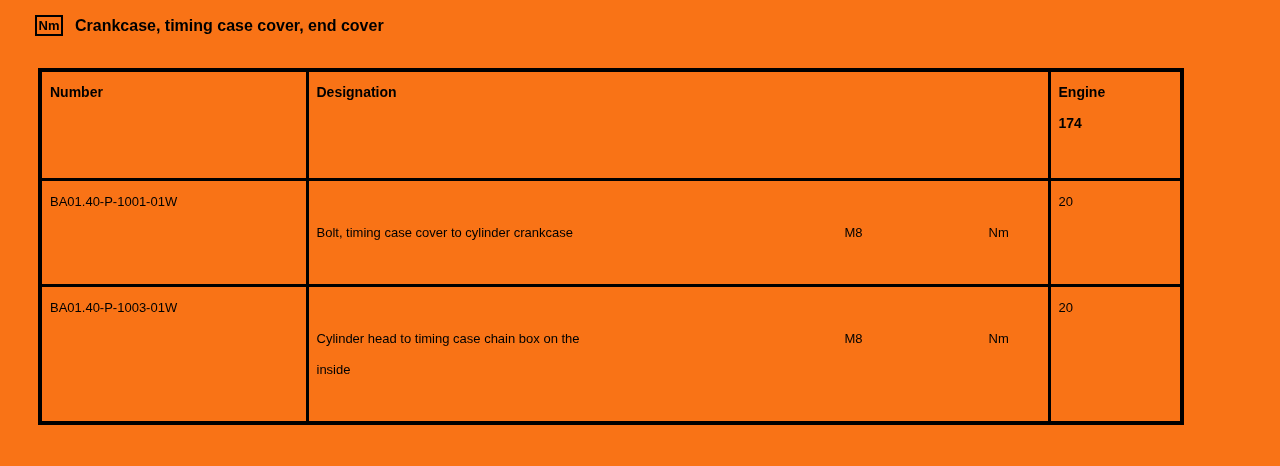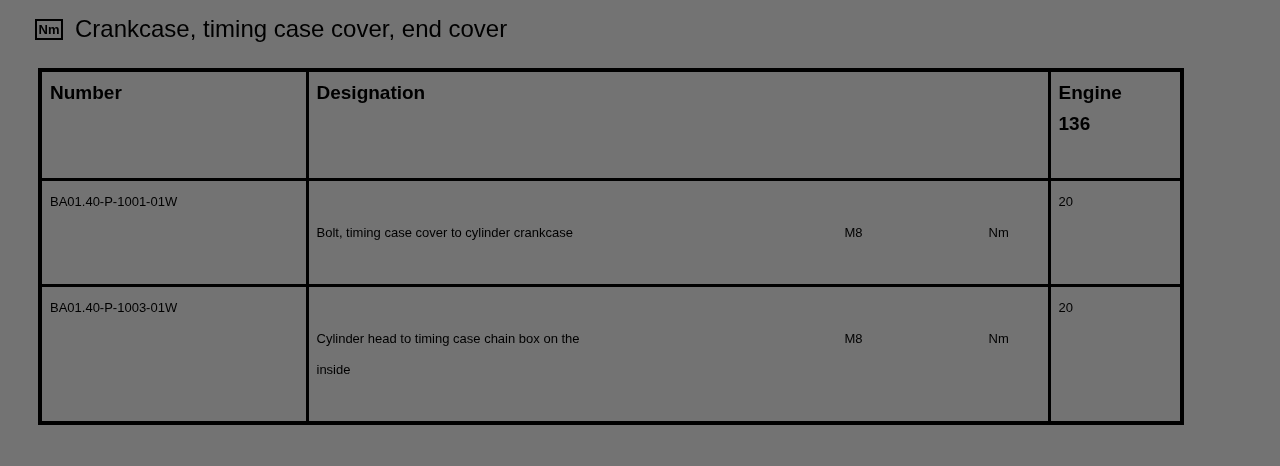--- a/index.html
+++ b/index.html
@@ -6,21 +6,21 @@
     margin: 0;
     padding: 0;
     background: #ffffff;
     color: #000000;
     font-family: "Liberation Sans", "DejaVu Sans", sans-serif;
   }
   .page {
     position: relative;
     width: 1280px;
     height: 466px;
-    background: #737373;
+    background: #f97316;
     overflow: hidden;
   }
 
   
   .title-row {
     position: absolute;
     left: 35px;
     top: 15px;
     display: flex;
     align-items: center;
@@ -32,22 +32,22 @@
     justify-content: center;
     width: 24px;
     height: 17px;
     border: 2px solid #000;
     font-size: 13px;
     font-weight: bold;
     letter-spacing: 0px;
     flex: 0 0 auto;
   }
   .doc-title {
-    font-size: 24px;
-    font-weight: normal;
+    font-size: 16px;
+    font-weight: bold;
   }
 
   
   table.spec {
     position: absolute;
     left: 38px;
     top: 68px;
     width: 1142px;
     border-collapse: collapse;
     table-layout: fixed;
@@ -61,21 +61,21 @@
     border: 3px solid #000;
     vertical-align: top;
     text-align: left;
     font-size: 13px;
     line-height: 31px;
     padding: 5px 8px 5px 8px;
     white-space: pre-line;
     overflow: hidden;
   }
   table.spec th {
-    font-size: 19px;
+    font-size: 14px;
     font-weight: bold;
   }
   tr.hdr-row   { height: 109px; }
   tr.row-1     { height: 59px; }
   tr.row-2     { height: 92px; }
   tr.row-3     { height: 98px; }
 
   
   .desig-flex {
     display: flex;
@@ -100,21 +100,21 @@
     <colgroup>
       <col class="c-number">
       <col class="c-desig">
       <col class="c-engine">
     </colgroup>
     <tbody>
       <tr class="hdr-row">
         <th>Number</th>
         <th>Designation</th>
         <th>Engine
-136</th>
+174</th>
       </tr>
 
       <tr class="row-1">
         <td>BA01.40-P-1001-01W</td>
         <td>
           <div class="desig-flex">
             <span class="desc">Bolt, timing case cover to cylinder crankcase</span>
             <span class="size">M8</span>
             <span class="unit">Nm</span>
           </div>

